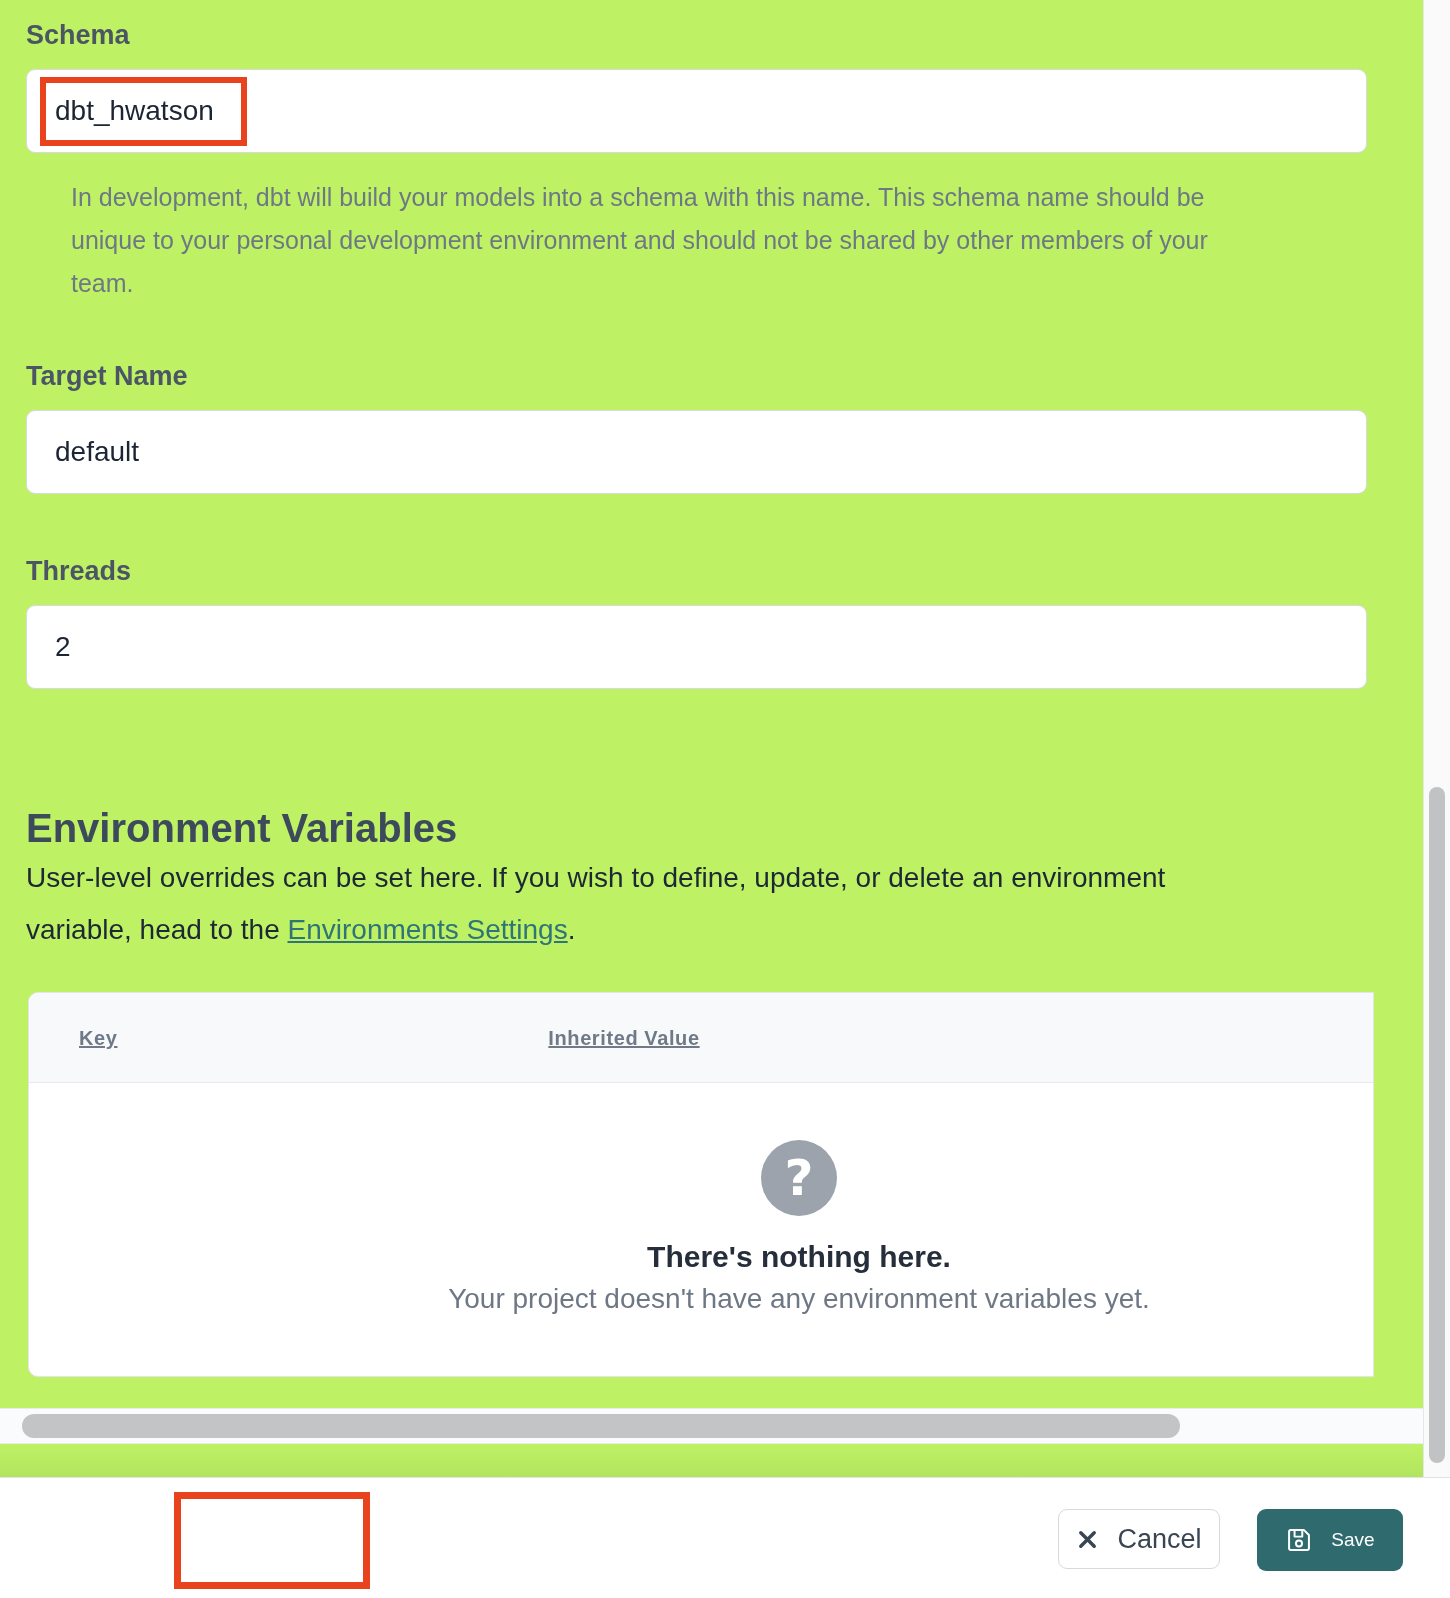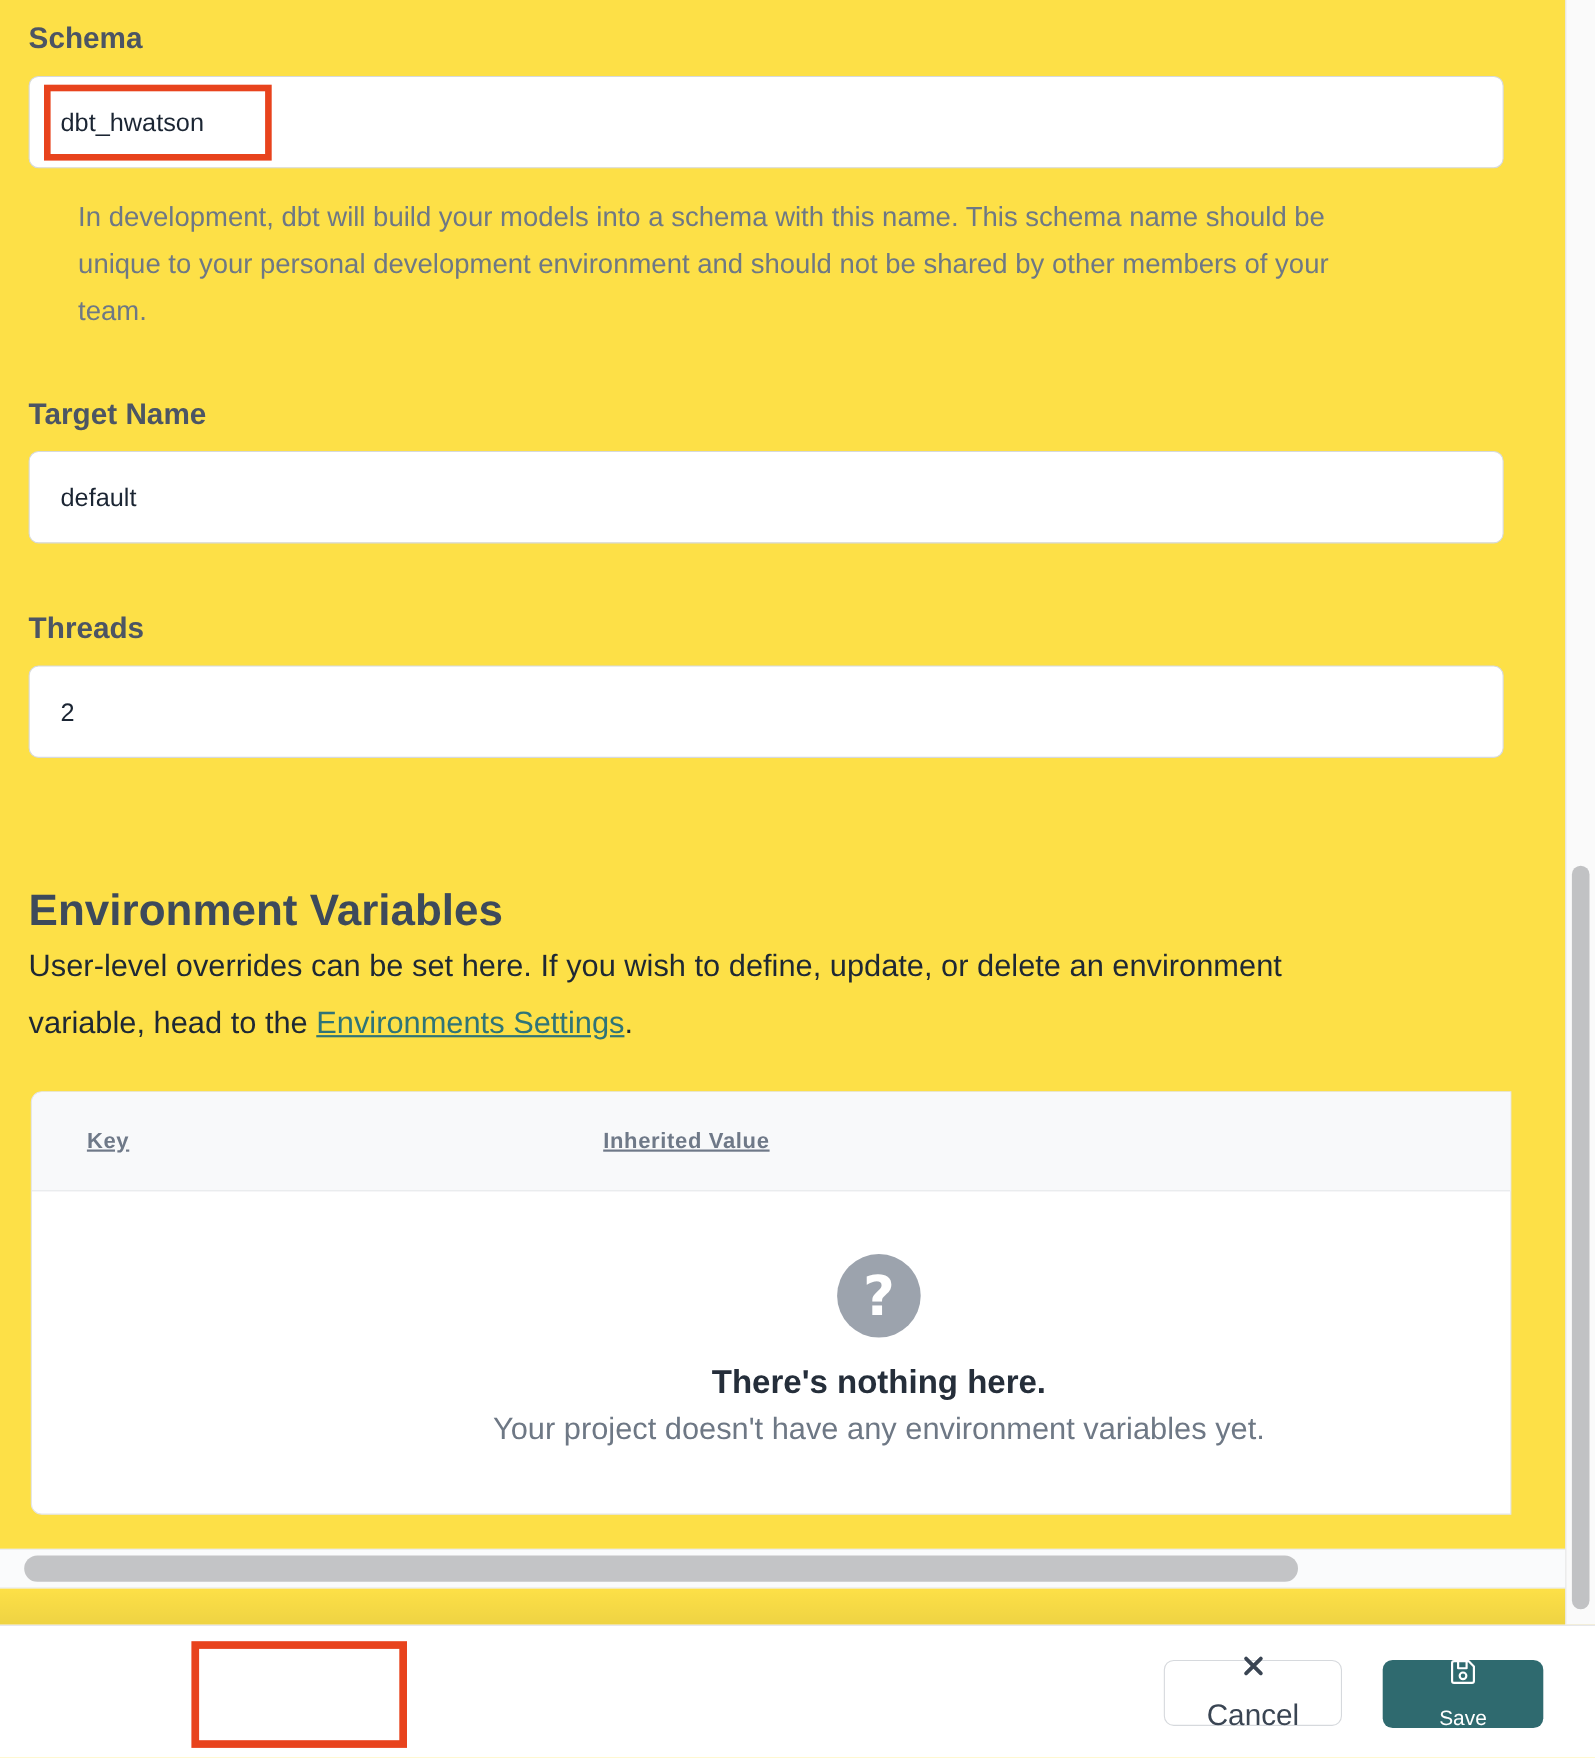--- a/index.html
+++ b/index.html
@@ -1,24 +1,24 @@
 <!DOCTYPE html>
 <html style="--annotation: #e8431d; --save: #2f6a6f; --link: #2f7478;"><head>
 <meta charset="utf-8">
 <style>
   * { margin:0; padding:0; box-sizing:border-box; }
   html,body { width:1450px; height:1598px; background:#fff; overflow:hidden;
               font-family:"Liberation Sans","DejaVu Sans",sans-serif; }
-  .page { position:relative; width:1450px; height:1598px; background:#fde047; }
+  .page { position:relative; width:1450px; height:1598px; background:#bef264; }
 
   
   .field-label { position:absolute; left:26px; font-size:27px; font-weight:bold; color:#4c5564; }
   .text-input { position:absolute; left:26px; width:1341px; height:84px;
                 border:1px solid #d6d9dd; border-radius:9px; background:#fff;
-                font-size:23px; color:#1b2533; padding:0 0 0 28px; outline:none;
+                font-size:28px; color:#1b2533; padding:0 0 0 28px; outline:none;
                 font-family:"Liberation Sans","DejaVu Sans",sans-serif; }
   #schema-label  { top:20px; }
   #schema-input  { top:69px; }
   #help-text     { position:absolute; left:26px; top:176px; width:1330px;
                    font-size:25px; line-height:43px; color:#6e7885;margin-left:45px; }
   #target-label  { top:361px; }
   #target-input  { top:410px; }
   #threads-label { top:556px; }
   #threads-input { top:605px; }
 
@@ -54,21 +54,21 @@
                  background:#fafafa; border-left:1px solid #e6e6e6; }
   .v-thumb { position:absolute; left:5px; top:787px; width:16px; height:676px;
              border-radius:8px; background:#c1c2c4; }
   .footer-shadow { position:absolute; left:0; top:1444px; width:1450px; height:33px;
                    background:linear-gradient(to bottom, rgba(0,0,0,0) 0%, rgba(0,0,0,0.06) 100%); }
 
   
   .footer { position:absolute; left:0; top:1477px; width:1450px; height:121px;
             background:#fff; border-top:1px solid #e0e2e6; }
   .btn { display:flex; align-items:center; justify-content:center; gap:18px; cursor:pointer;
-         border-radius:9px; font-family:"Liberation Sans","DejaVu Sans",sans-serif;flex-direction:column; }
+         border-radius:9px; font-family:"Liberation Sans","DejaVu Sans",sans-serif; }
   .btn-cancel { position:absolute; left:1058px; top:31px; width:162px; height:60px;
                 background:#fff; border:1px solid #d6d9dd; color:#3a4553; font-size:27px; }
   .btn-save   { position:absolute; left:1257px; top:31px; width:146px; height:62px;
                 background:var(--save,#2f6a6f); border:none; color:#fff; font-size:19px; }
 
   
   .annotation { position:absolute; border:6px solid var(--annotation,#e8431d); background:transparent;
                 pointer-events:none; }
   #annotation-schema { left:40px; top:77px; width:207px; height:69px; }
   #annotation-save   { left:1232px; top:1491px; width:196px; height:97px; border-width:7px; }

